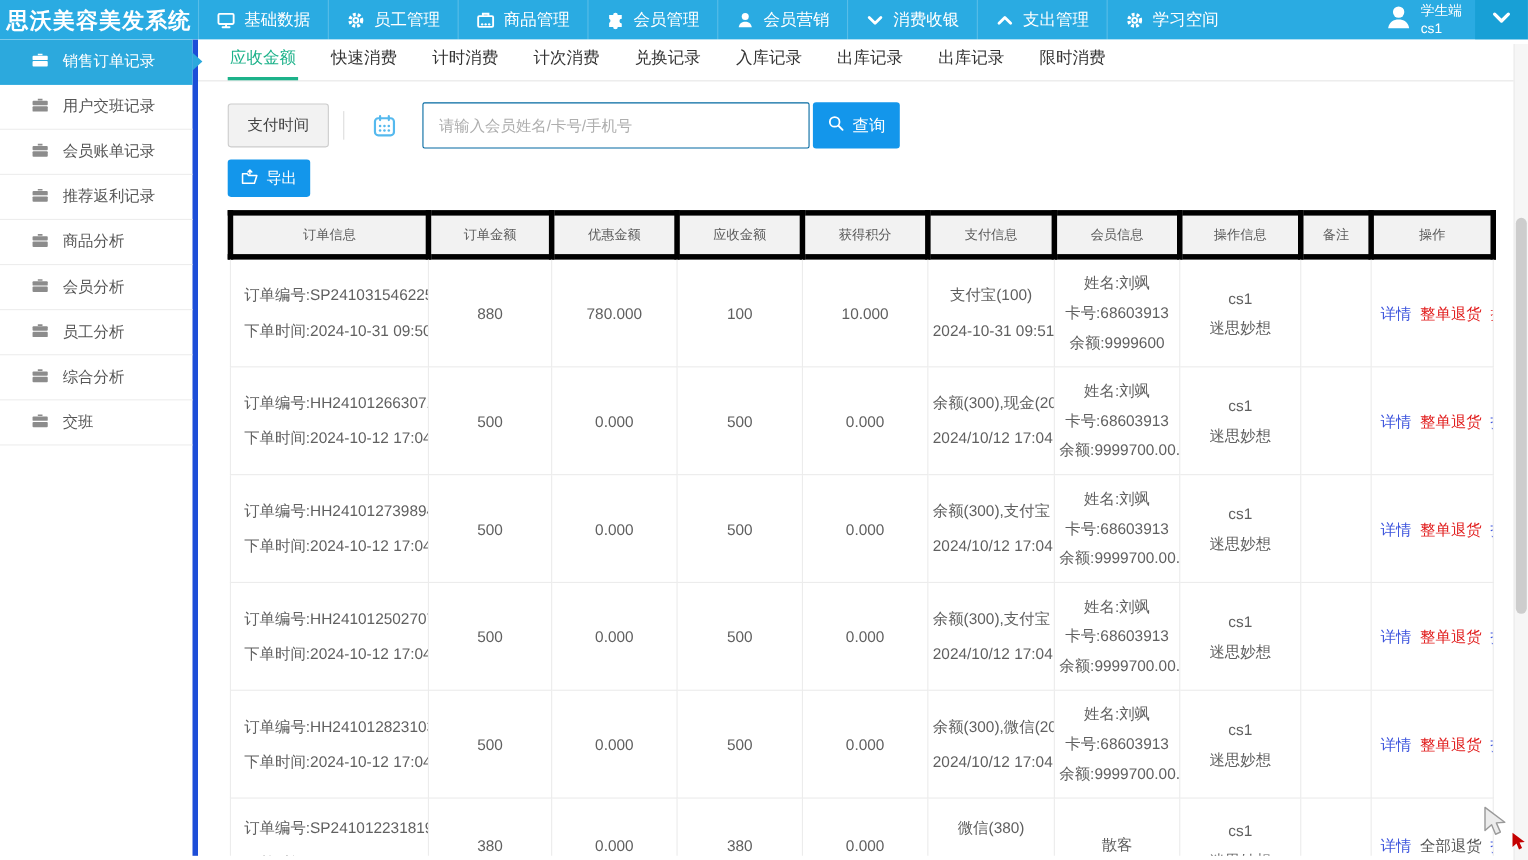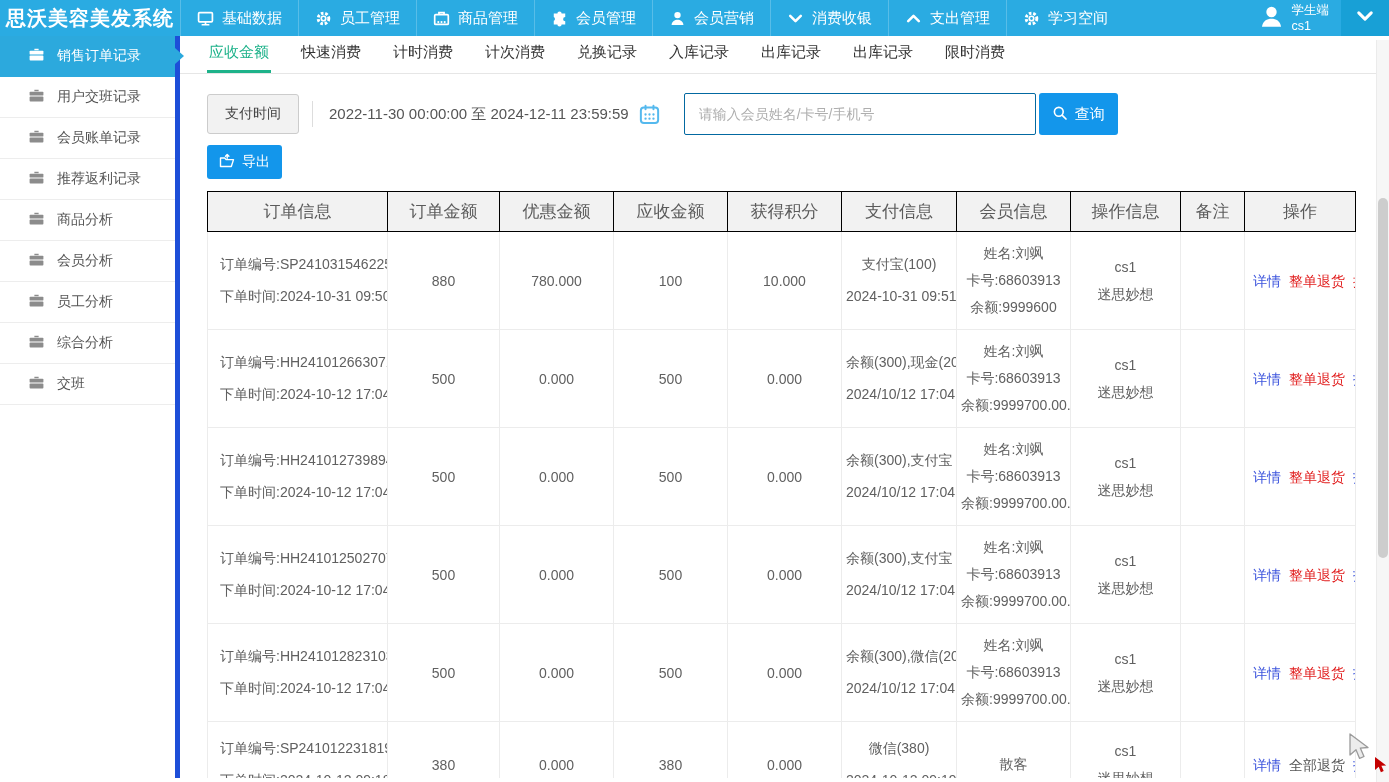--- a/index.html
+++ b/index.html
@@ -60,22 +60,22 @@
     padding:0 14px;font-size:14px;color:#333;outline:none}
   .search-input::placeholder{color:#aeaeae}
   .btn-primary{display:inline-flex;align-items:center;gap:7px;background:var(--c-btn);color:#fff;
     border:none;border-radius:3px;height:42px;padding:0 13px;font-size:15px;cursor:pointer}
   .search-btn{margin-left:3px}
   .export-btn{margin:10px 0 0 27px;height:34px;padding:0 12px;font-size:14px;border-radius:3px}
 
   
   .table-wrap{margin:12px 27px 0}
   table{border-collapse:collapse;table-layout:fixed;width:1148px;font-size:14px;color:#606060}
-  th{background:#f2f2f2;font-weight:normal;height:40px;border:1px solid #000000;
-    font-size:17px;color:#5b5b5b}
+  th{background:#f2f2f2;font-weight:normal;height:40px;border:5px solid #000000;
+    font-size:12px;color:#5b5b5b}
   td{border:1px solid #ececec;text-align:center;padding:8px 4px;vertical-align:middle;
     overflow:hidden;white-space:nowrap}
   td.cell-left{text-align:left;padding-left:12px}
   .cl{line-height:27px}
   .sp2 .cl{margin:5px 0}
   .act{cursor:pointer;margin:0 4px;line-height:26px;display:inline-block}
   .act.blue{color:var(--c-link-blue)}
   .act.red{color:var(--c-link-red)}
   .act.gray{color:#555}
 
@@ -273,21 +273,20 @@
         <div class="tab">兑换记录</div>
         <div class="tab">入库记录</div>
         <div class="tab">出库记录</div>
         <div class="tab">出库记录</div>
         <div class="tab">限时消费</div>
       </div>
 
     <div class="filter-row">
       <button class="pay-btn">支付时间</button>
       <span class="vdiv"></span>
-      <span class="date-text">2022-11-30 00:00:00 至  2024-12-11 23:59:59</span>
       <span class="cal-btn">
         <svg viewBox="0 0 18 18" width="21" height="21">
           <rect x="1.6" y="3" width="14.8" height="13.3" rx="2.6" fill="none" stroke="#55b9ee" stroke-width="1.7"></rect>
           <path d="M5.6 1.4v3M12.4 1.4v3" stroke="#55b9ee" stroke-width="1.7" stroke-linecap="round"></path>
           <circle cx="5.6" cy="9" r="1" fill="#55b9ee"></circle>
             <circle cx="9" cy="9" r="1" fill="#55b9ee"></circle>
             <circle cx="12.4" cy="9" r="1" fill="#55b9ee"></circle>
           <circle cx="5.6" cy="12.6" r="1" fill="#55b9ee"></circle>
             <circle cx="9" cy="12.6" r="1" fill="#55b9ee"></circle>
             <circle cx="12.4" cy="12.6" r="1" fill="#55b9ee"></circle>

